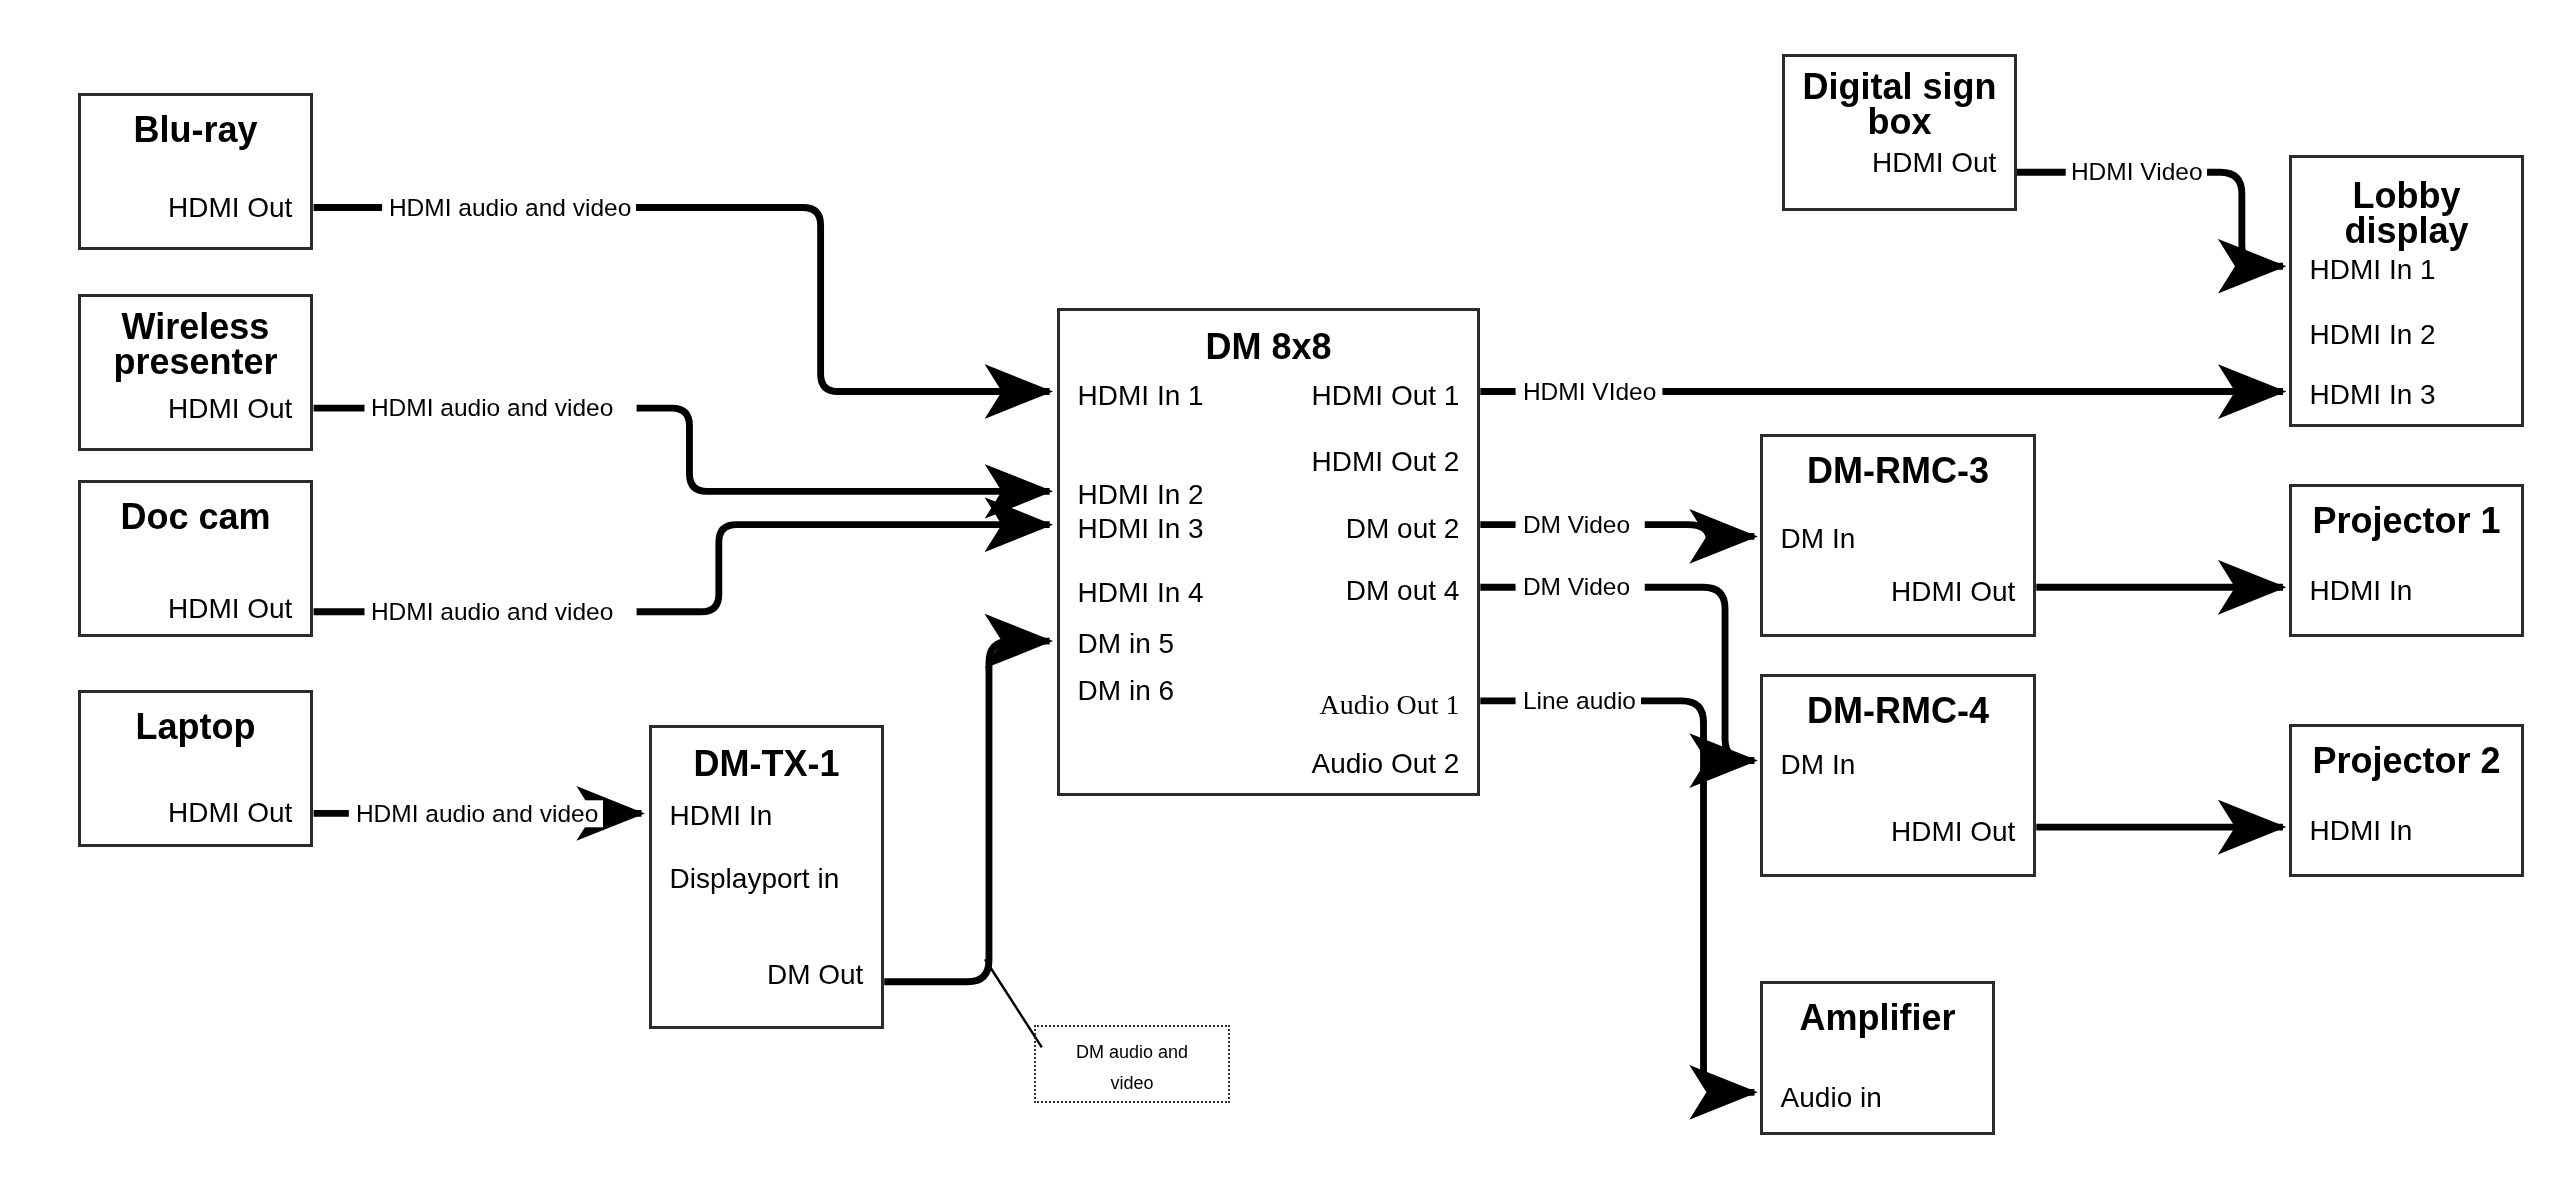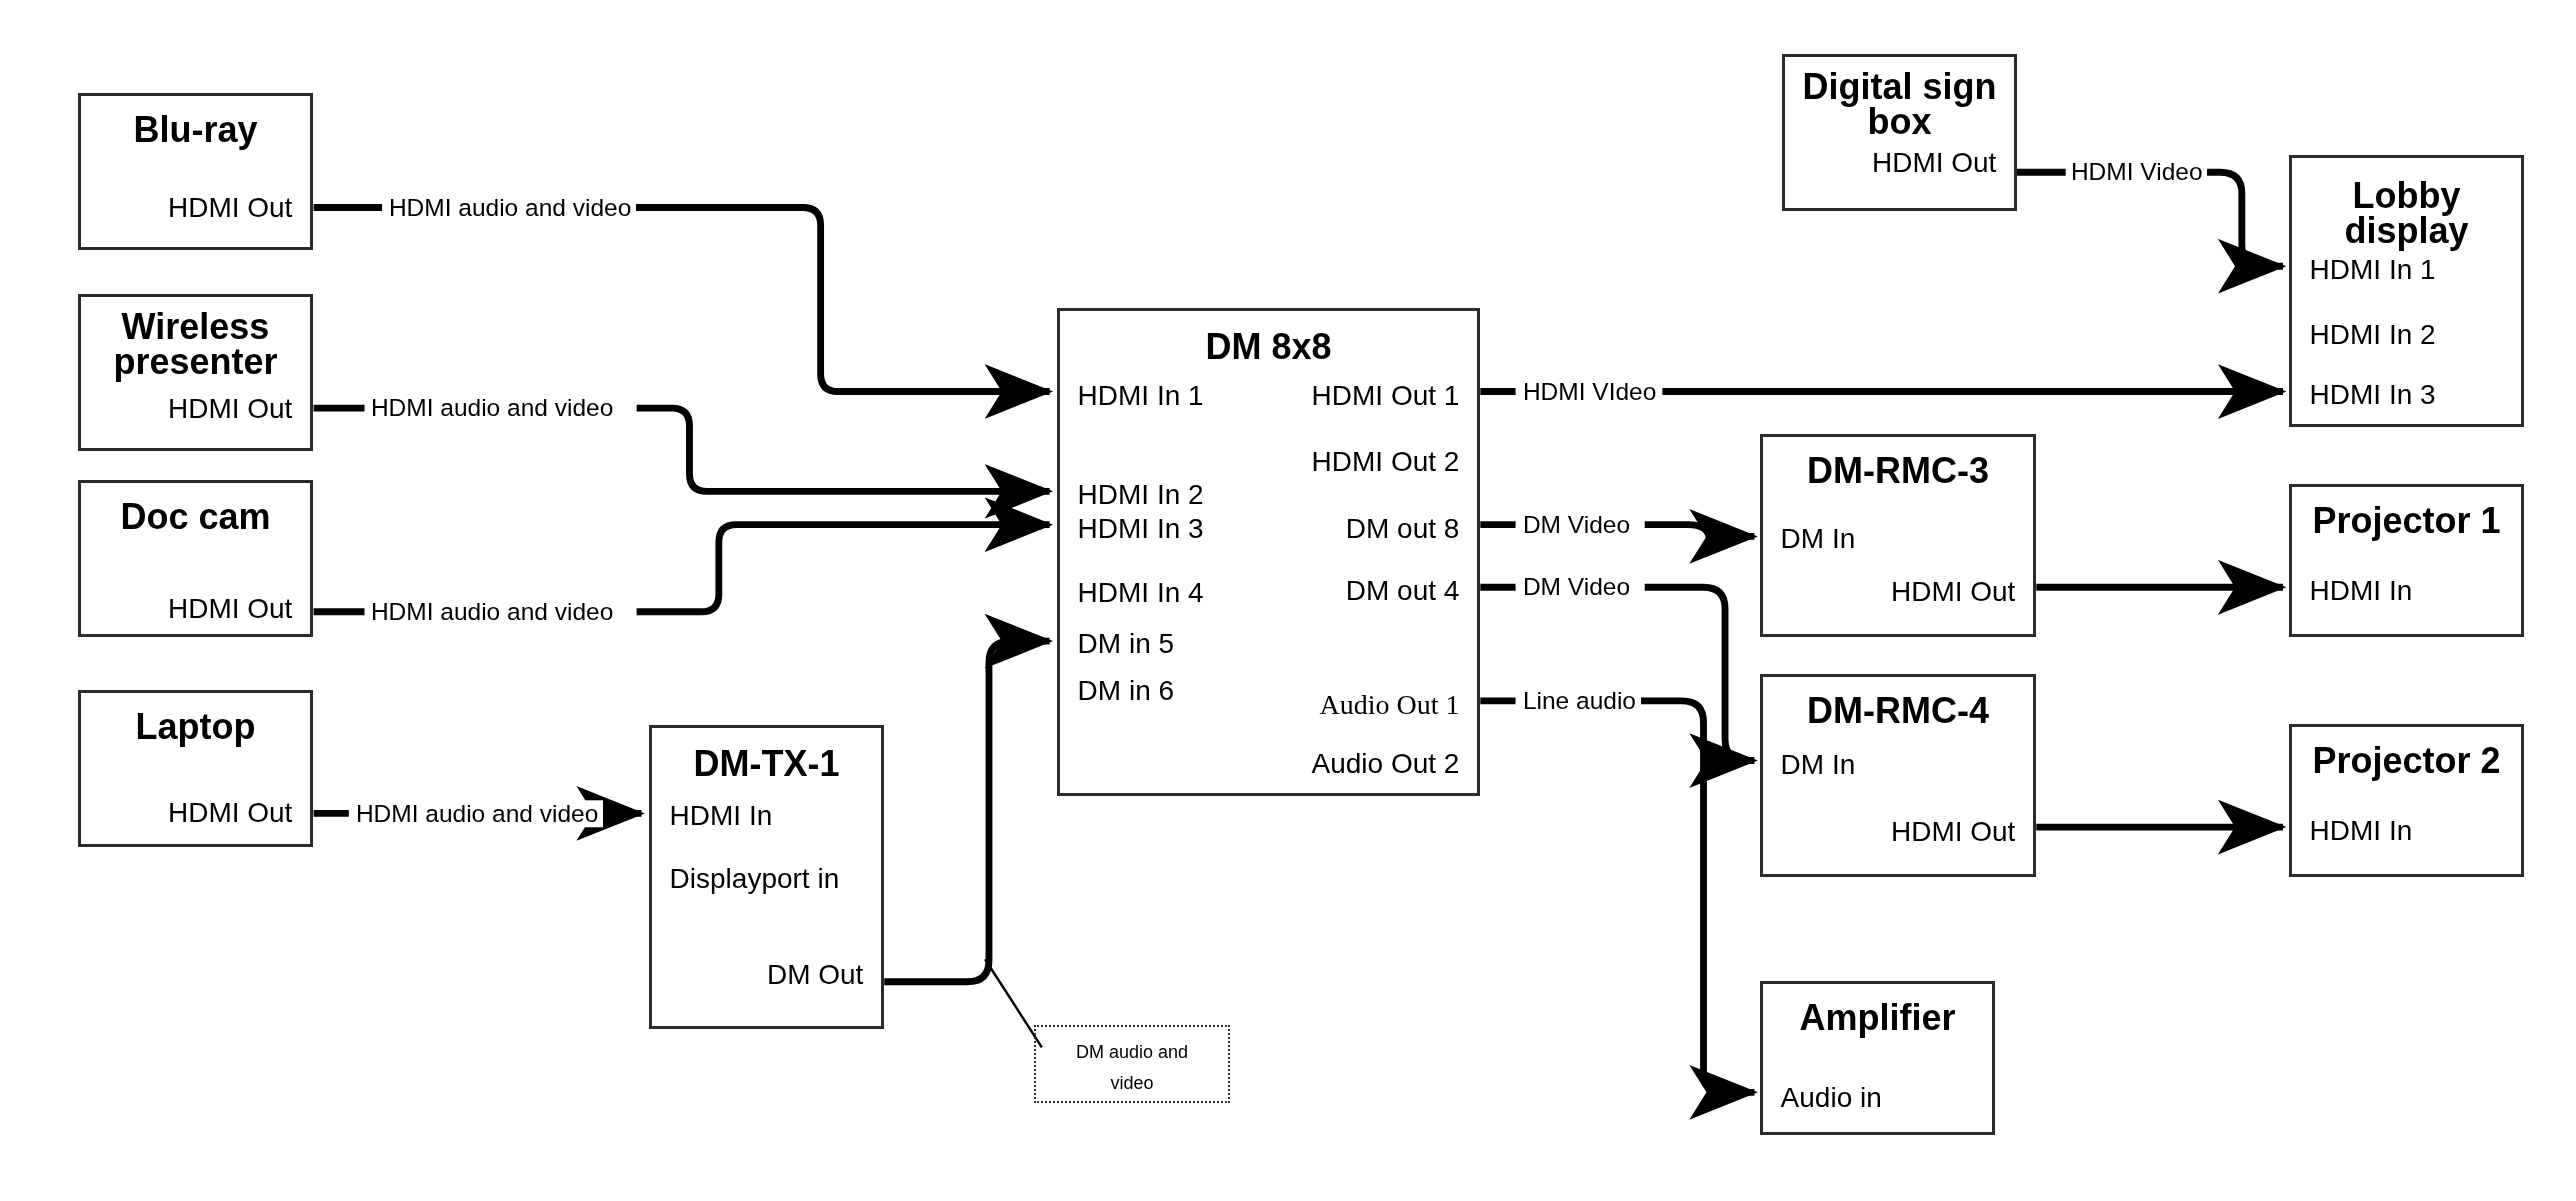--- a/index.html
+++ b/index.html
@@ -146,21 +146,21 @@
 
     <div class="port l" style="top:69px;">HDMI In 1</div>
     <div class="port l" style="top:168px;">HDMI In 2</div>
     <div class="port l" style="top:202px;">HDMI In 3</div>
     <div class="port l" style="top:266px;">HDMI In 4</div>
     <div class="port l" style="top:317px;">DM in 5</div>
     <div class="port l" style="top:364px;">DM in 6</div>
 
     <div class="port r" style="top:69px;">HDMI Out 1</div>
     <div class="port r" style="top:135px;">HDMI Out 2</div>
-    <div class="port r" style="top:202px;">DM out 8</div>
+    <div class="port r" style="top:202px;">DM out 2</div>
     <div class="port r" style="top:264px;">DM out 4</div>
     <div class="port r" style="top:378px;font-family:Liberation Serif, serif;">Audio Out 1</div>
     <div class="port r" style="top:437px;">Audio Out 2</div>
   </div>
 
   <div class="box" style="left:1782px;top:54px;width:235px;height:157px;">
     <div class="title" style="top:11.7px;">Digital sign</div>
     <div class="title" style="top:47px;">box</div>
     <div class="port r" style="top:90px;">HDMI Out</div>
   </div>

